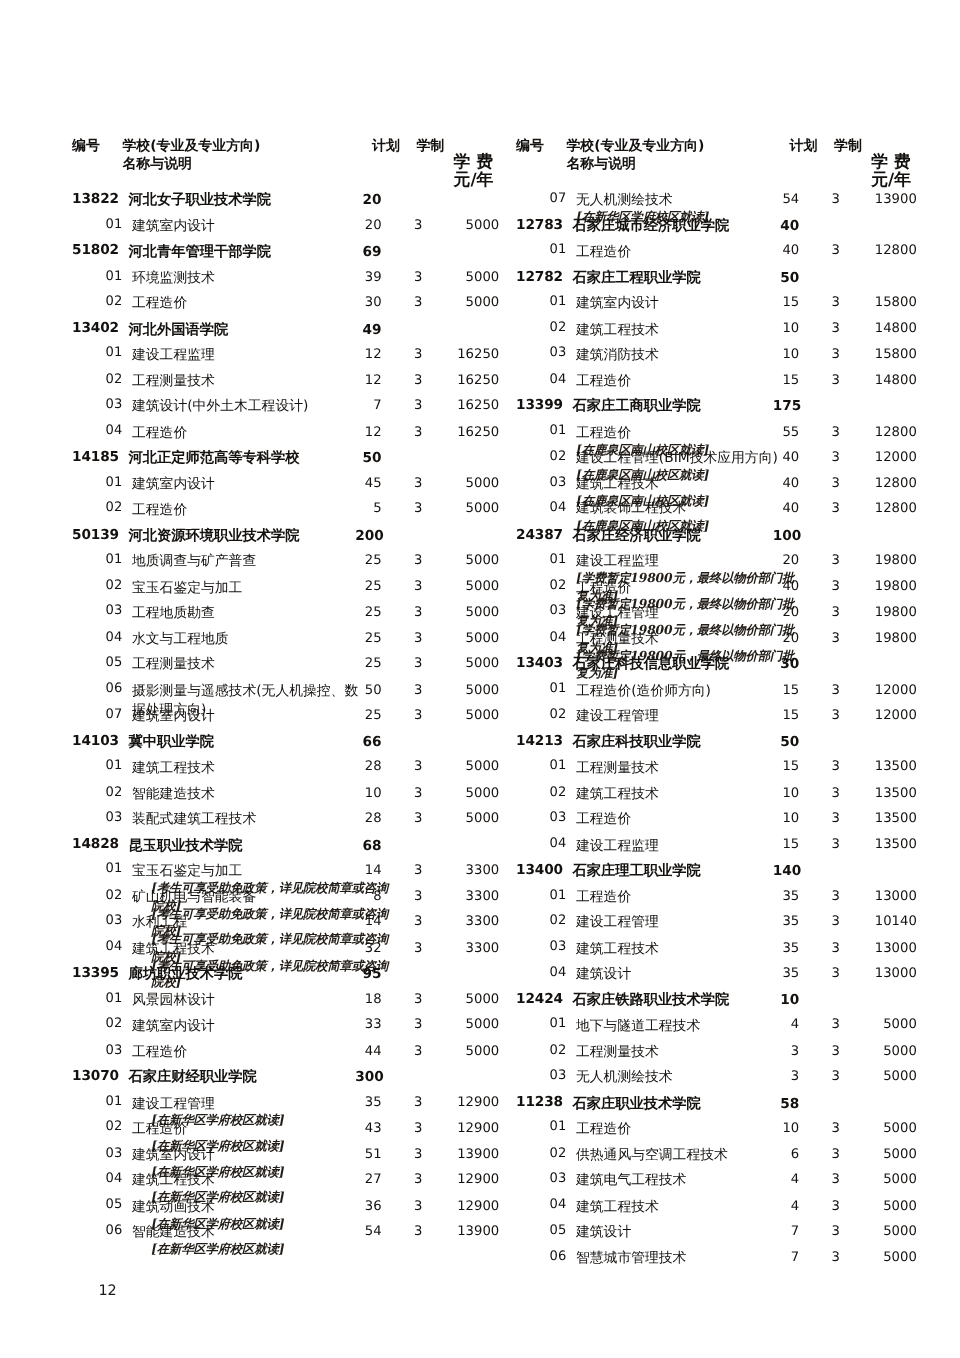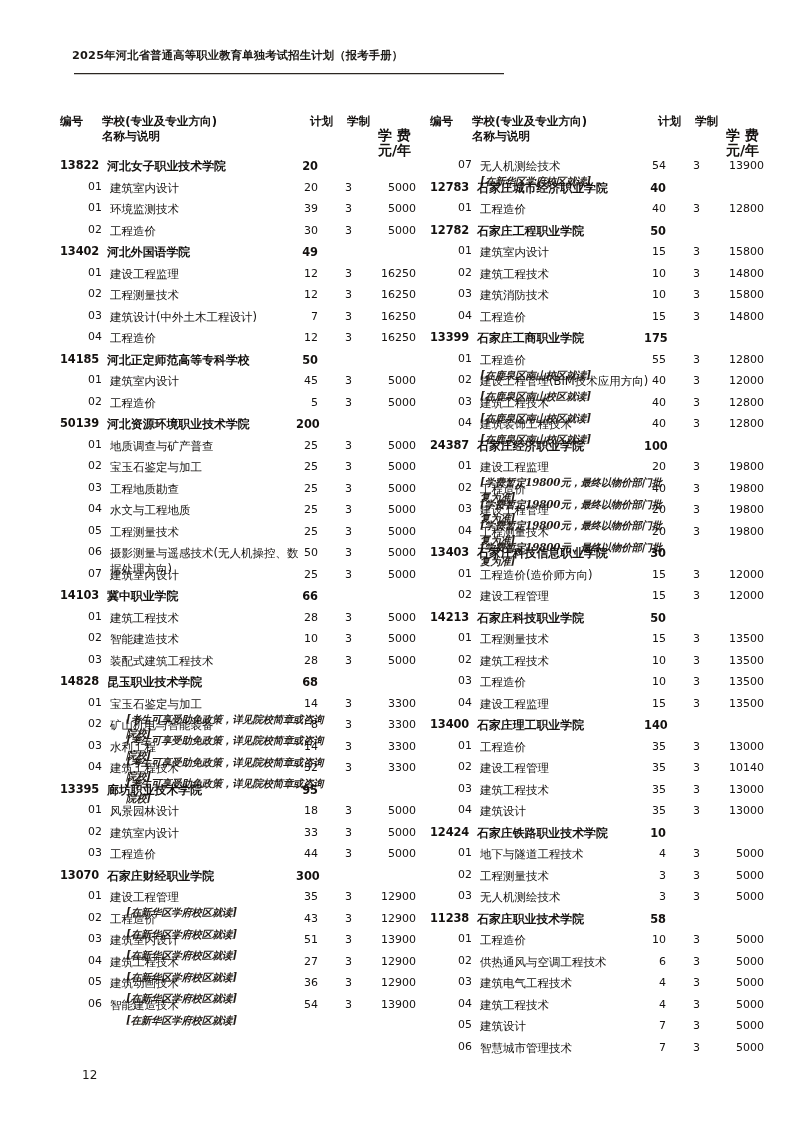--- a/index.html
+++ b/index.html
@@ -87,23 +87,20 @@
   .pageno{
     position:absolute;left:82px;top:1068px;
     font-size:12px;color:#1b1814;
   }
 </style>
 </head>
 <body>
 
 <div class="page">
 
-  <div class="runhead">
-    <span class="runhead-text">2025年河北省普通高等职业教育单独考试招生计划（报考手册）</span><span class="runhead-rule"></span>
-  </div>
 
   <div class="cols">
 
     <div class="col col-left">
       <div class="chead">
         <span class="h-no">编号</span>
         <span class="h-name">
           <span>学校(专业及专业方向)</span><br>
           <span>名称与说明</span>
         </span>
@@ -122,20 +119,25 @@
           </div>
           <div class="row major">
             <span class="r-idx">01</span>
             <span class="r-namewrap">
               <span class="r-name major-w" style="position:static;display:block;">建筑室内设计</span>
             </span>
             <span class="r-plan">20</span>
             <span class="r-term">3</span>
             <span class="r-fee">5000</span>
           </div>
+          <div class="row school">
+            <span class="r-code">51802</span>
+            <span class="r-name">河北青年管理干部学院</span>
+            <span class="r-plan">69</span>
+          </div>
           <div class="row major">
             <span class="r-idx">01</span>
             <span class="r-namewrap">
               <span class="r-name major-w" style="position:static;display:block;">环境监测技术</span>
             </span>
             <span class="r-plan">39</span>
             <span class="r-term">3</span>
             <span class="r-fee">5000</span>
           </div>
           <div class="row major">

